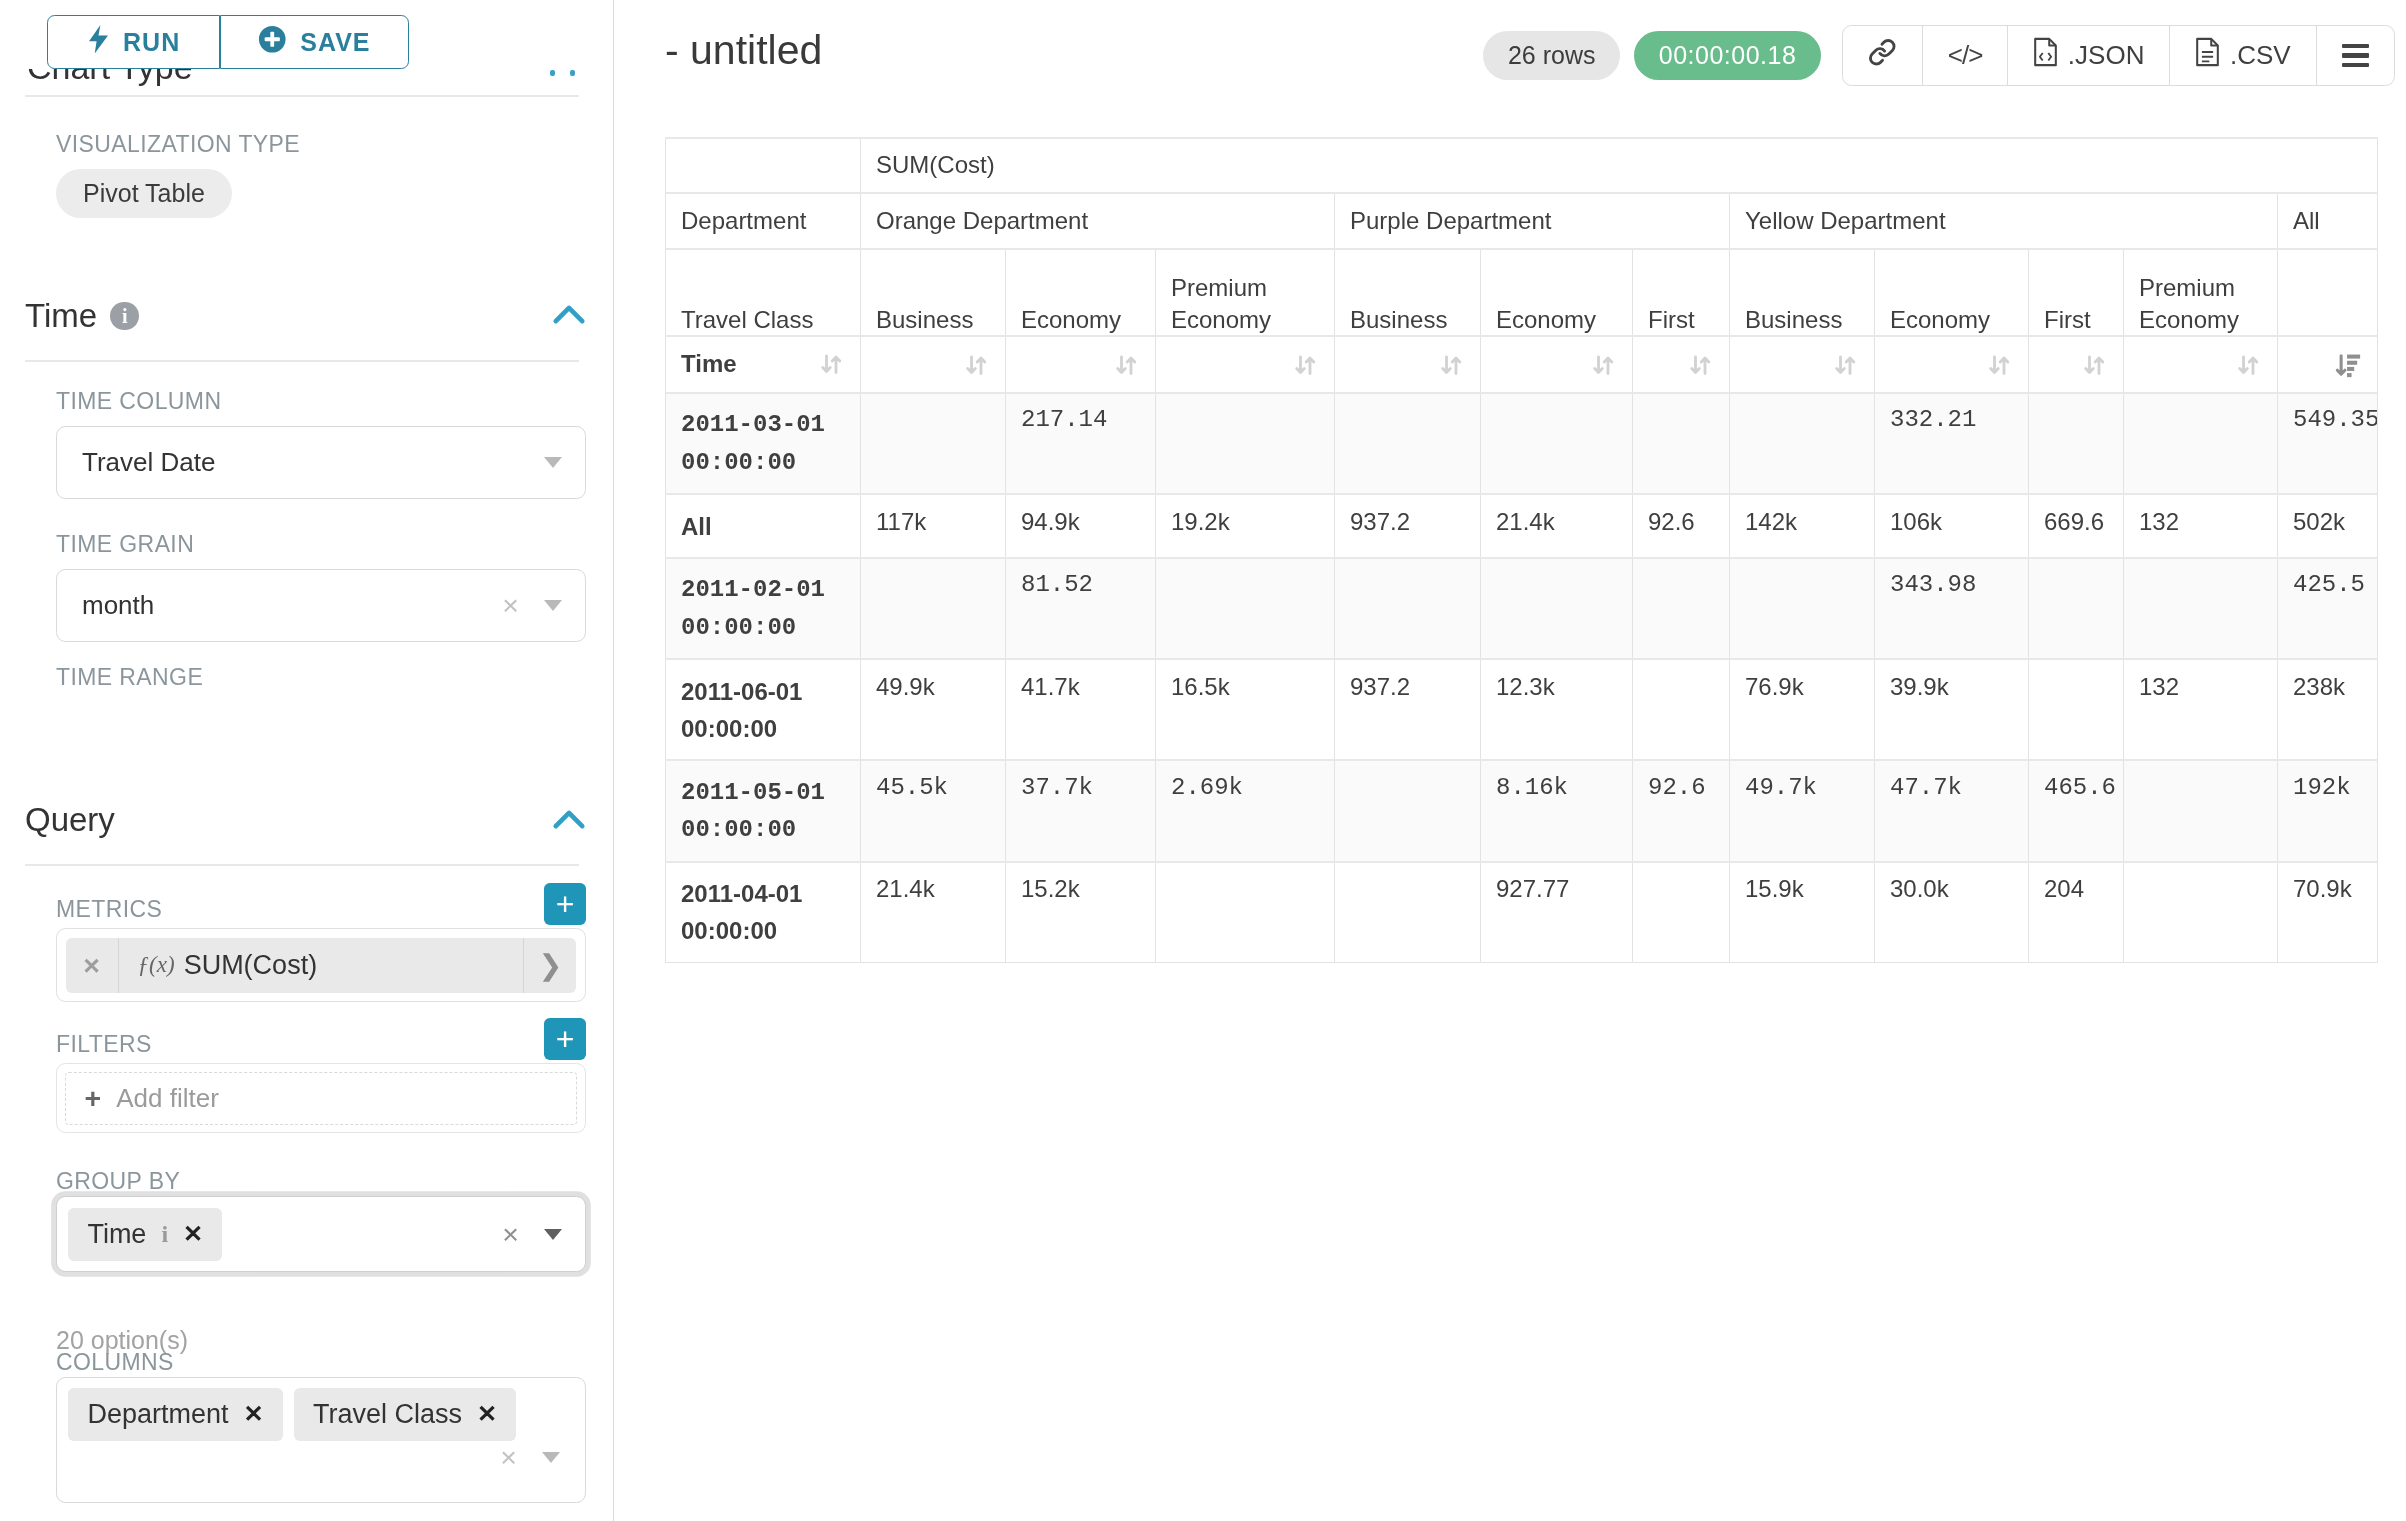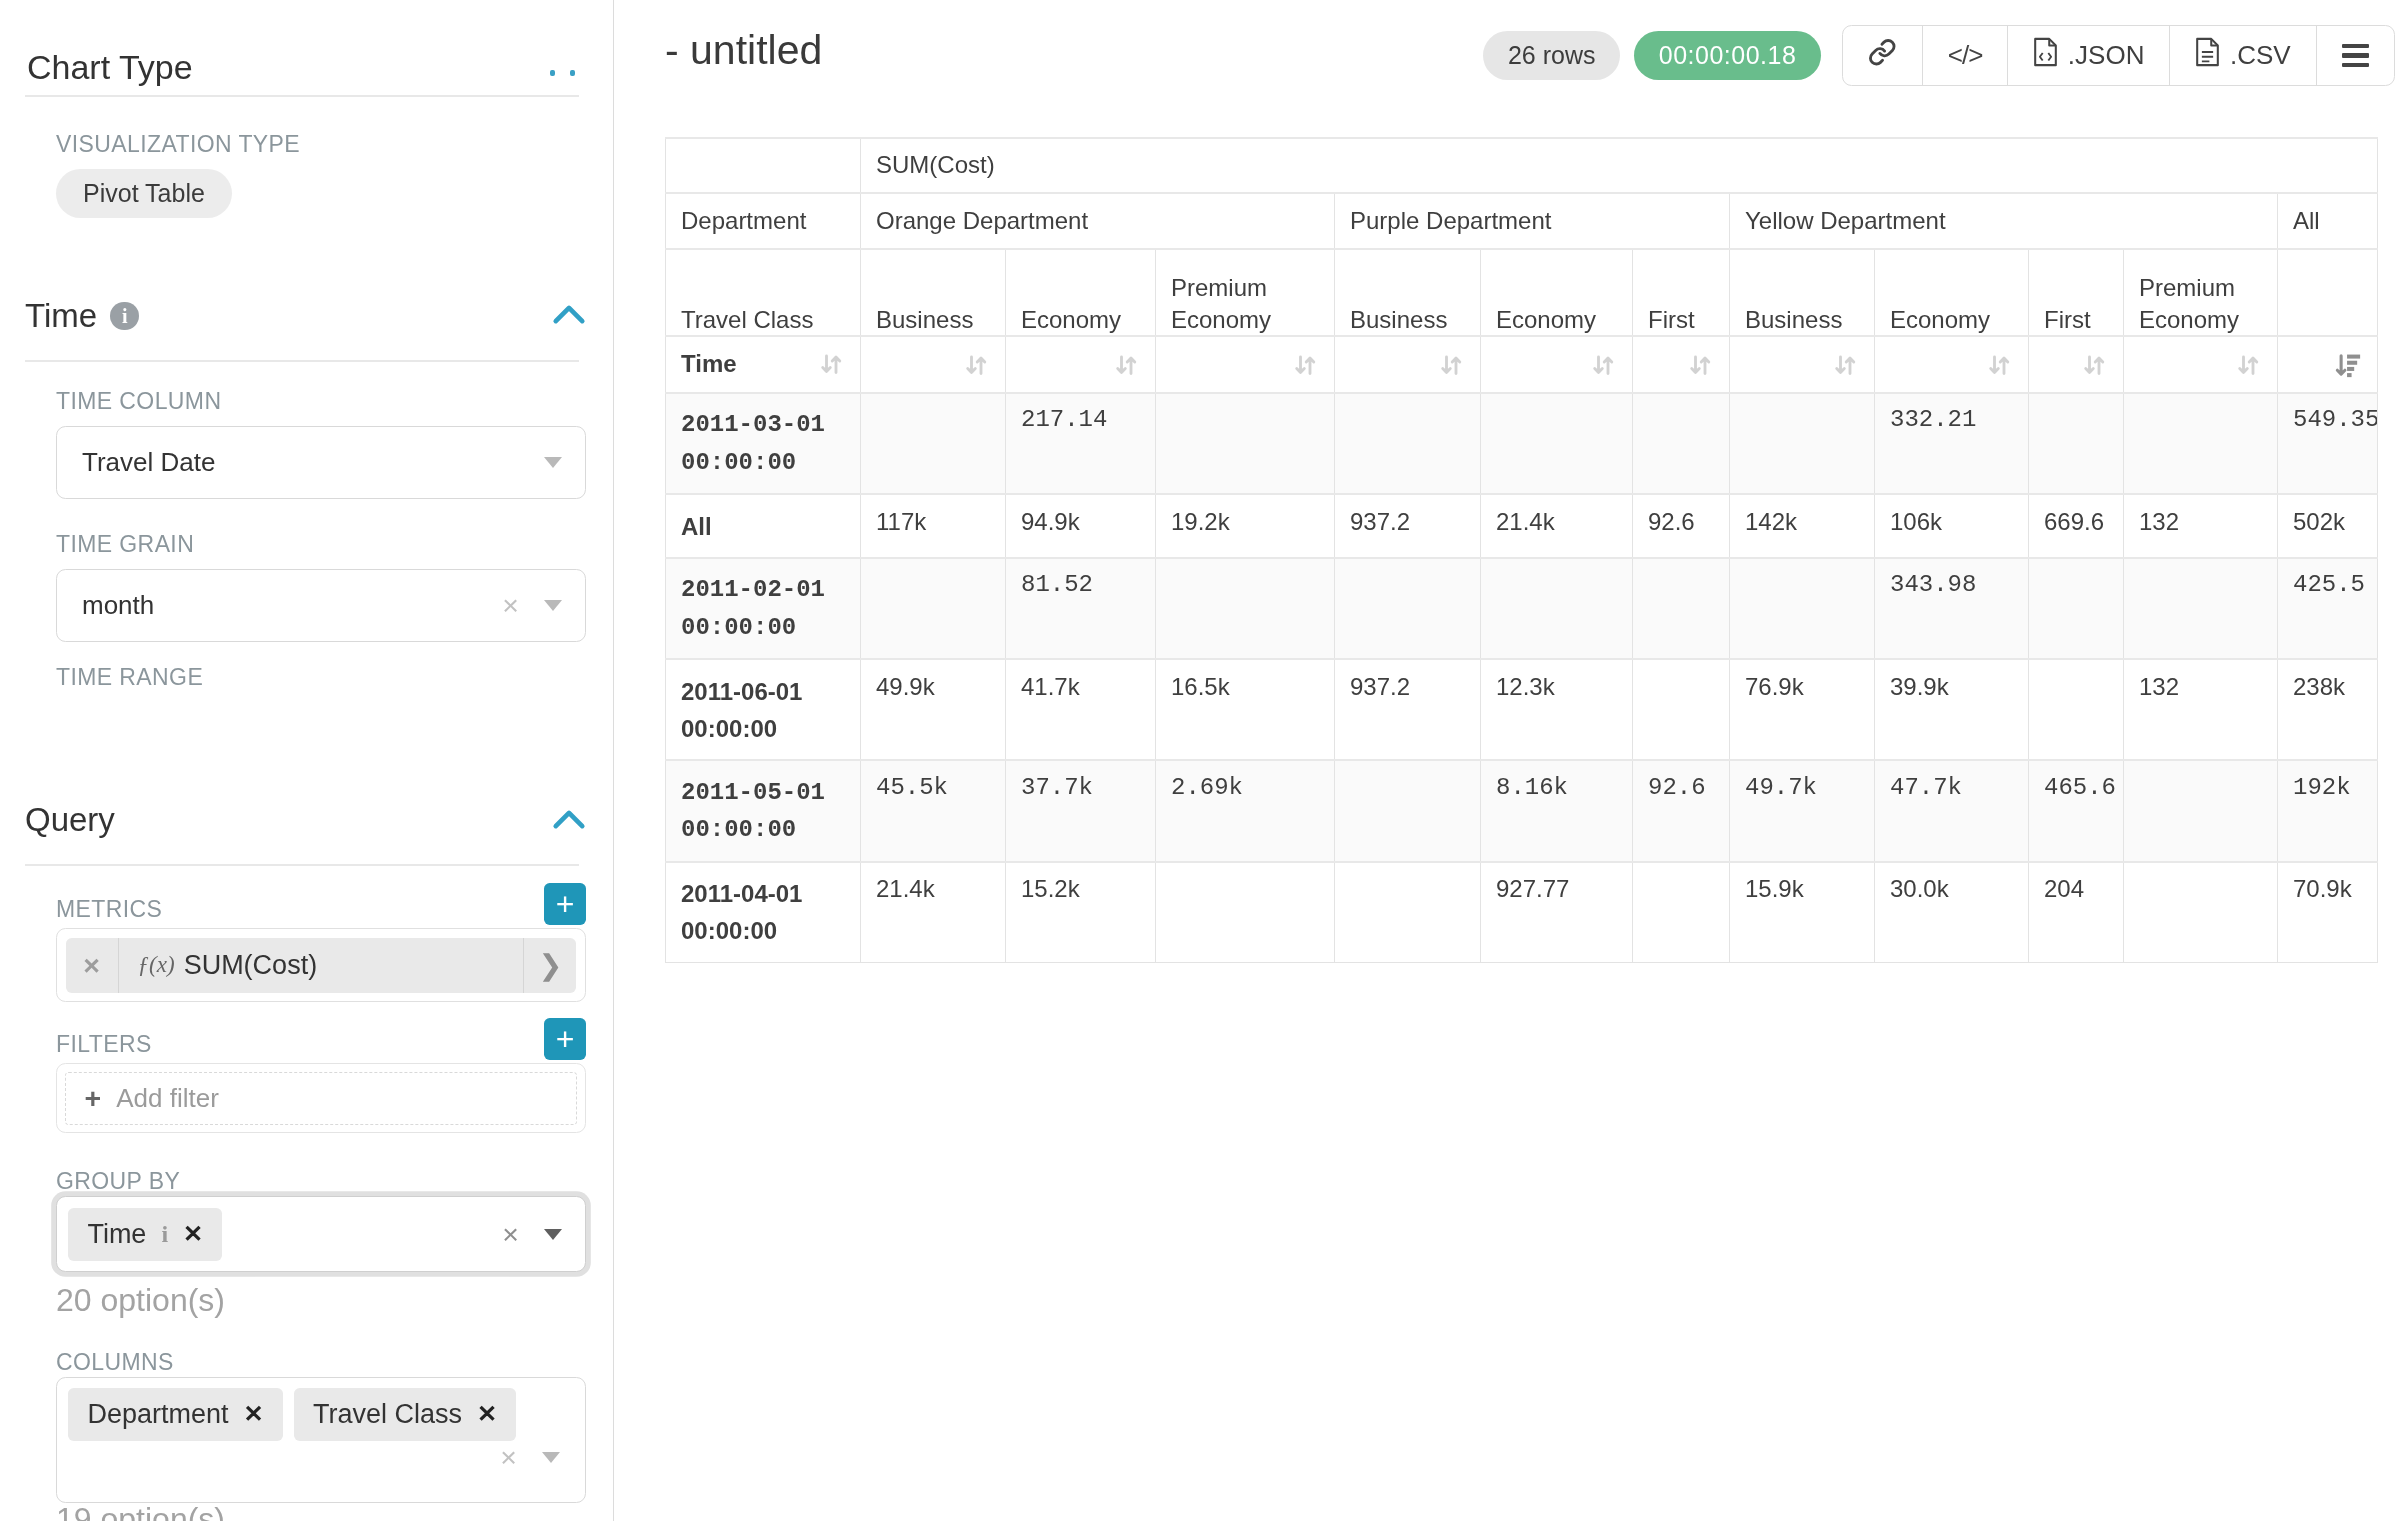--- a/index.html
+++ b/index.html
@@ -62,21 +62,21 @@
     align-items:center; gap:15px; padding:0 19px; color:#9b9b9b; font-size:26px; }
   .addfilter-inner .plus-sign { color:#666; font-size:28.5px; font-weight:bold; }
 
   .groupby-box { position:absolute; left:56px; width:530px; height:76px; background:#fff;
     border:1px solid #cfcfcf; border-radius:9.5px; box-shadow:0 0 0 4.8px #e0e0e0;
     display:flex; align-items:center; padding:0 11.4px; }
   .tag-pill { display:inline-flex; align-items:center; gap:15px; background:#e9e9e9; border-radius:5.7px;
     height:53px; padding:0 19px; font-size:27px; color:#333; }
   .tag-pill .tag-i { color:#9a9a9a; font-weight:bold; font-size:24px; font-family:"Liberation Serif", serif; }
   .tag-pill .tag-x { color:#222; font-weight:bold; font-size:24px; cursor:pointer; }
-  .options-note { position:absolute; left:56px; font-size:32px; color:#a3a3a3; }
+  .options-note { position:absolute; left:56px; font-size:25px; color:#a3a3a3;margin-top:44px; }
   .columns-box { position:absolute; left:56px; width:530px; height:126px; background:#fff;
     border:1px solid #d9d9d9; border-radius:9.5px; padding:9.5px 11.4px; display:flex; gap:11.4px;
     align-items:flex-start; }
   .columns-right { position:absolute; right:25px; top:63px; display:flex; align-items:center; gap:25px; }
   .g-caret { border-top-color:#5f5f5f; }
 
   
   .main { position:relative; flex:1; height:1522px; background:#fff; }
   .chart-title { position:absolute; left:51px; top:27px; font-size:41px; color:#3a3a3a; }
   .header-right { position:absolute; right:11.4px; top:25px; display:flex; align-items:center; gap:13.3px; }
@@ -118,20 +118,42 @@
 <div class="app">
 
   <div class="left-panel">
 
     <div class="chart-type-clip">Chart Type</div>
     <div class="chevron-tips">
         <i></i>
         <i></i>
       </div>
 
+    <div class="sticky-bar">
+      <div class="runsave">
+        <button class="btn-run">
+          <span>
+            <svg width="23" height="28.5" viewBox="0 0 24 30">
+                <polygon points="14,0 2,17 10,17 8,30 22,11 12,11" fill="#2a7f9d"></polygon>
+              </svg>
+          </span>
+          <span>RUN</span>
+        </button>
+        <button class="btn-save">
+          <span>
+            <svg width="28.5" height="28.5" viewBox="0 0 30 30">
+                <circle cx="15" cy="15" r="14" fill="#2a7f9d"></circle>
+                <rect x="13" y="7" width="4" height="16" rx="1" fill="#fff"></rect>
+                <rect x="7" y="13" width="16" height="4" rx="1" fill="#fff"></rect>
+              </svg>
+          </span>
+          <span>SAVE</span>
+        </button>
+      </div>
+    </div>
 
     <div class="panel-divider d1"></div>
 
     <div class="field-label" style="top:131px">VISUALIZATION TYPE</div>
     <span class="pill" style="position:absolute; left:56px; top:169px">Pivot Table</span>
 
     <div class="sec-head" style="top:297px">
       <span>Time</span>
       <span class="info-circle">i</span>
     </div>

